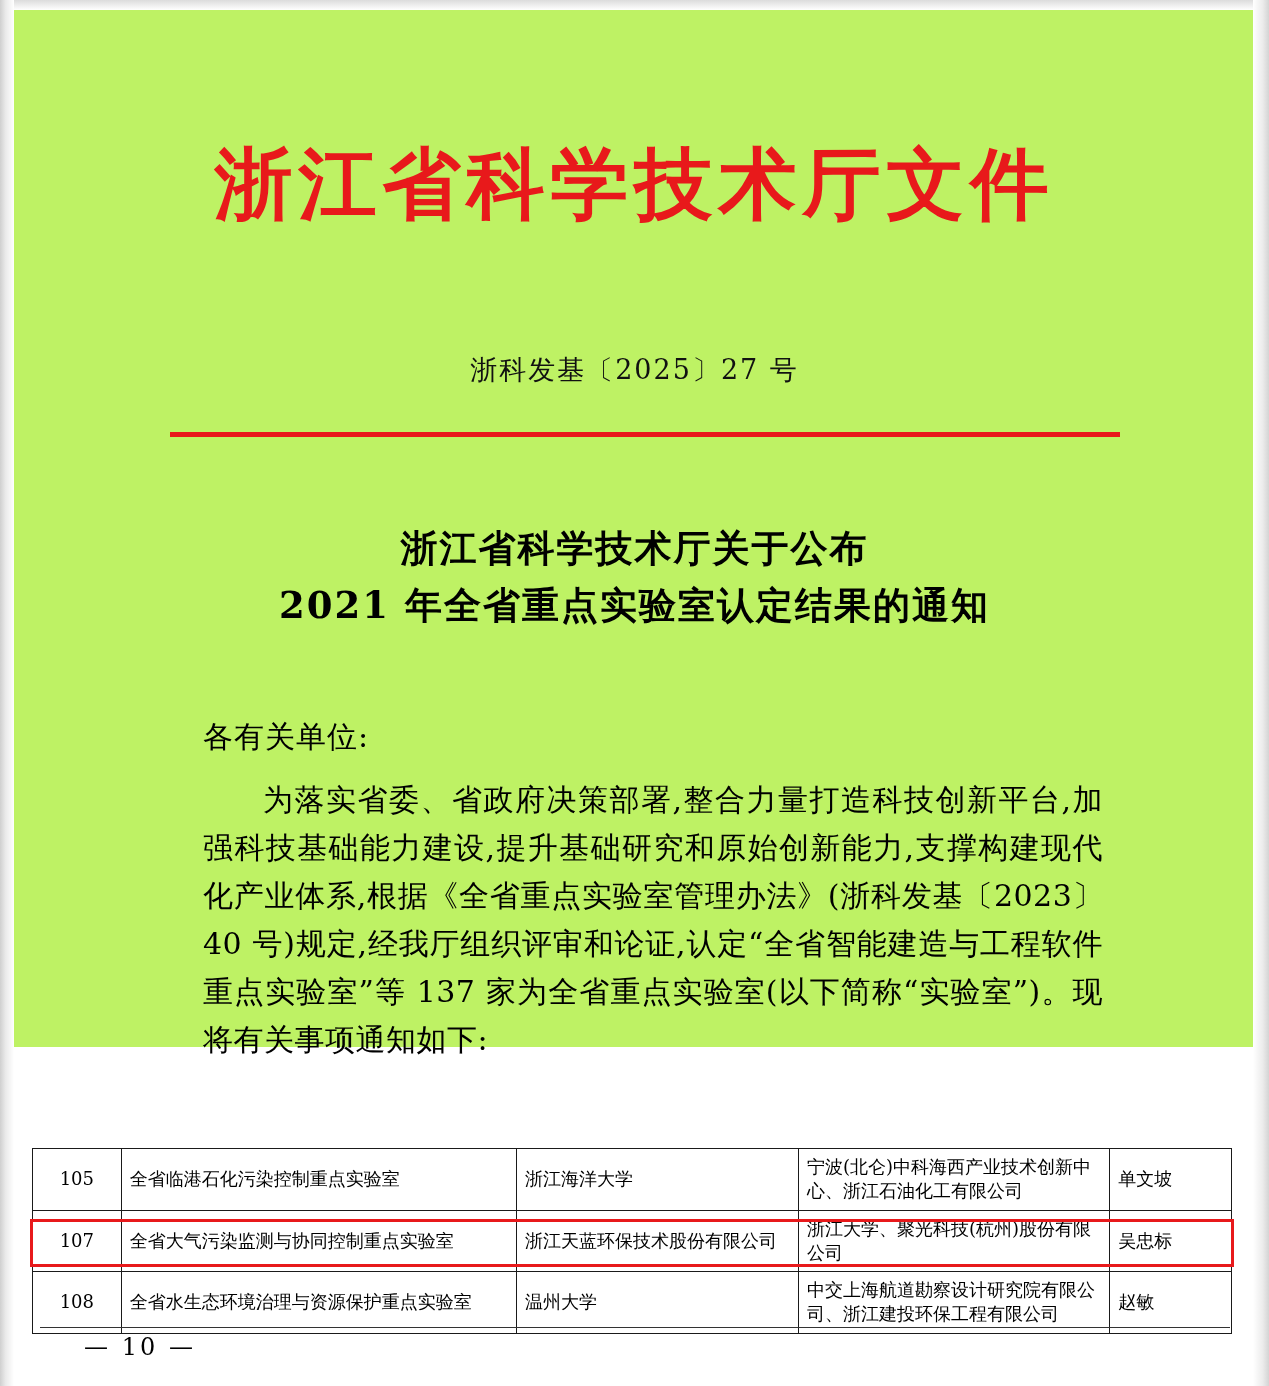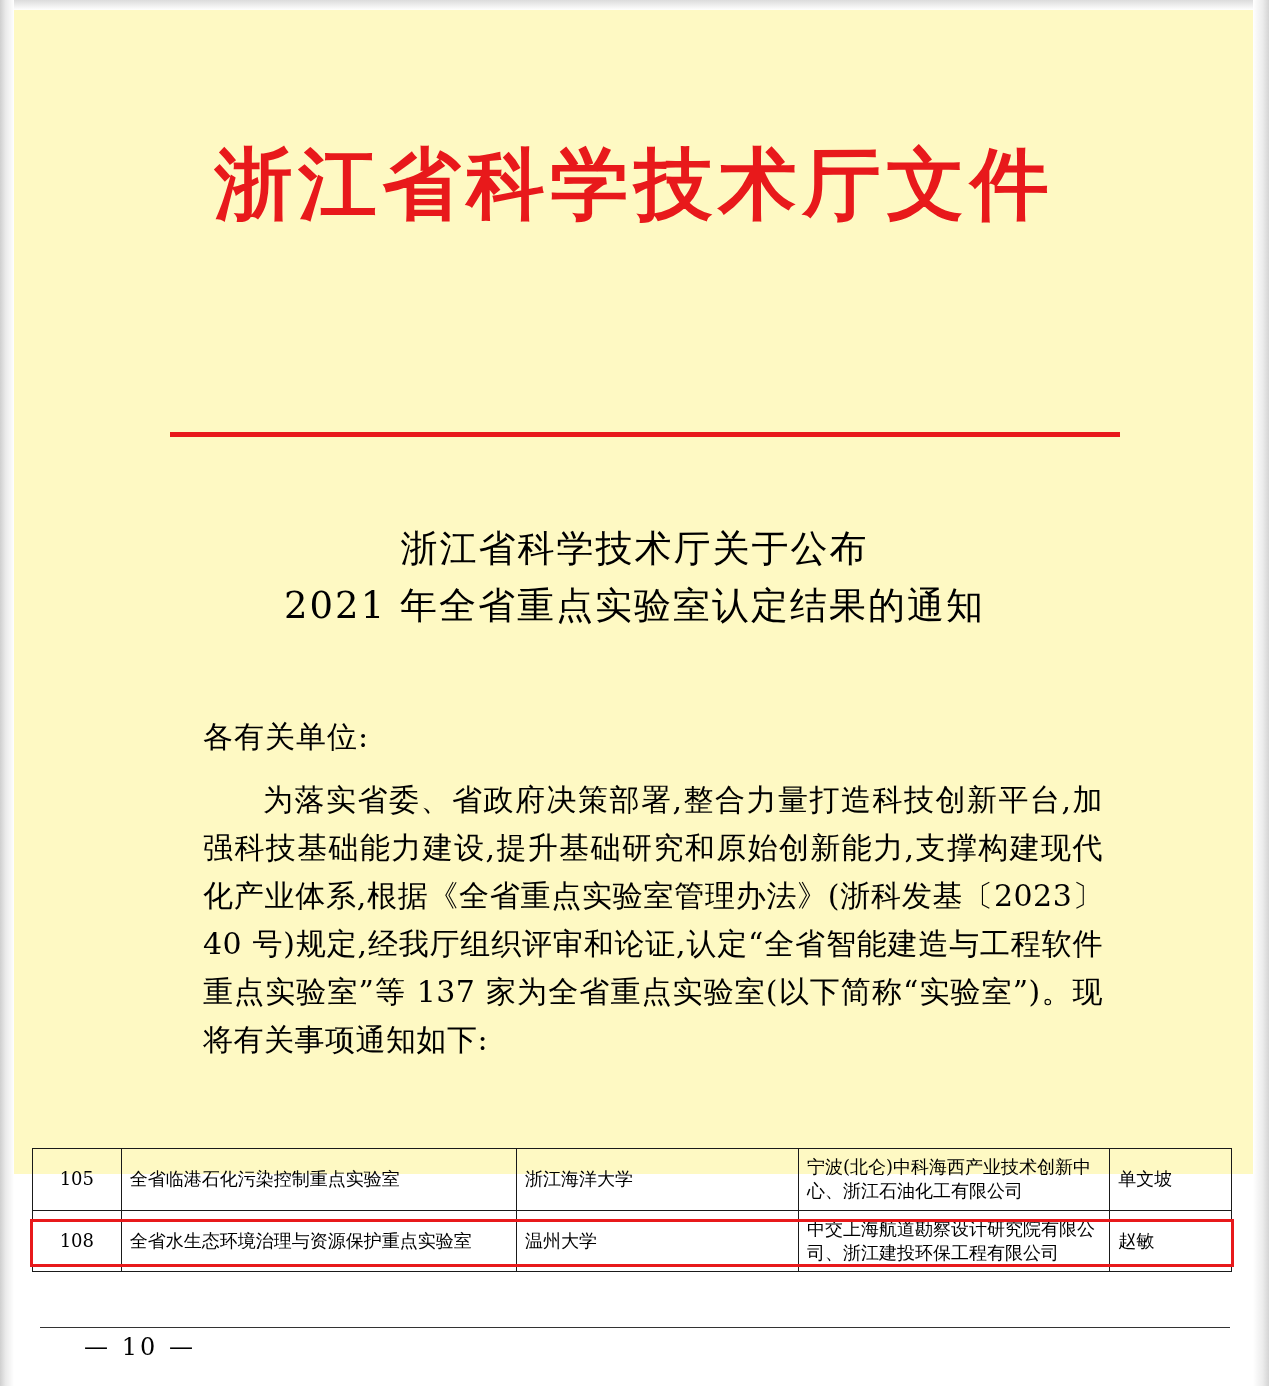--- a/index.html
+++ b/index.html
@@ -14,22 +14,22 @@
     color: #000;
     position: relative;
     overflow: hidden;
   }
 
   
   .page {
     position: absolute;
     left: 0; top: 0;
     width: 1269px;
-    height: 1174px;
-    background: #fef9c3;
+    height: 1047px;
+    background: #bef264;
   }
   .scan-edge-left {
     position: absolute;
     left: 0; top: 0;
     width: 14px; height: 1386px;
     background: linear-gradient(to right, #cfcfcf 0%, #eaeaea 40%, #ffffff 100%);
   }
   .scan-edge-right {
     position: absolute;
     right: 0; top: 0;
@@ -77,21 +77,21 @@
     background: #e8191b;
   }
 
   
   .notice-title {
     position: absolute;
     left: 0;
     top: 520px;
     width: 1269px;
     text-align: center;
-    font-weight: normal;
+    font-weight: bold;
     font-size: 37px;
     line-height: 1.55;
     letter-spacing: 2px;
     color: #000;
   }
   .notice-title .line2 {
     display: block;
   }
 
   
@@ -192,20 +192,21 @@
 <body>
 
 <div class="page">
 
   <div class="scan-edge-top"></div>
   <div class="scan-edge-left"></div>
   <div class="scan-edge-right"></div>
 
   <div class="doc-title">浙江省科学技术厅文件</div>
 
+  <div class="doc-number">浙科发基〔2025〕27 号</div>
 
   <div class="red-rule"></div>
 
   <div class="notice-title">
     <span class="line1">浙江省科学技术厅关于公布</span>
     <span class="line2">2021 年全省重点实验室认定结果的通知</span>
   </div>
 
   <div class="salutation">各有关单位:</div>
 
@@ -215,20 +216,27 @@
     <table class="lab-table">
       <tbody>
         <tr>
           <td class="col-no">105</td>
           <td class="col-name">全省临港石化污染控制重点实验室</td>
           <td class="col-unit">浙江海洋大学</td>
           <td class="col-co">宁波(北仑)中科海西产业技术创新中心、浙江石油化工有限公司</td>
           <td class="col-person">单文坡</td>
         </tr>
         <tr>
+          <td class="col-no">107</td>
+          <td class="col-name">全省大气污染监测与协同控制重点实验室</td>
+          <td class="col-unit">浙江天蓝环保技术股份有限公司</td>
+          <td class="col-co">浙江大学、聚光科技(杭州)股份有限公司</td>
+          <td class="col-person">吴忠标</td>
+        </tr>
+        <tr>
           <td class="col-no">108</td>
           <td class="col-name">全省水生态环境治理与资源保护重点实验室</td>
           <td class="col-unit">温州大学</td>
           <td class="col-co">中交上海航道勘察设计研究院有限公司、浙江建投环保工程有限公司</td>
           <td class="col-person">赵敏</td>
         </tr>
       </tbody>
     </table>
   </div>
 

